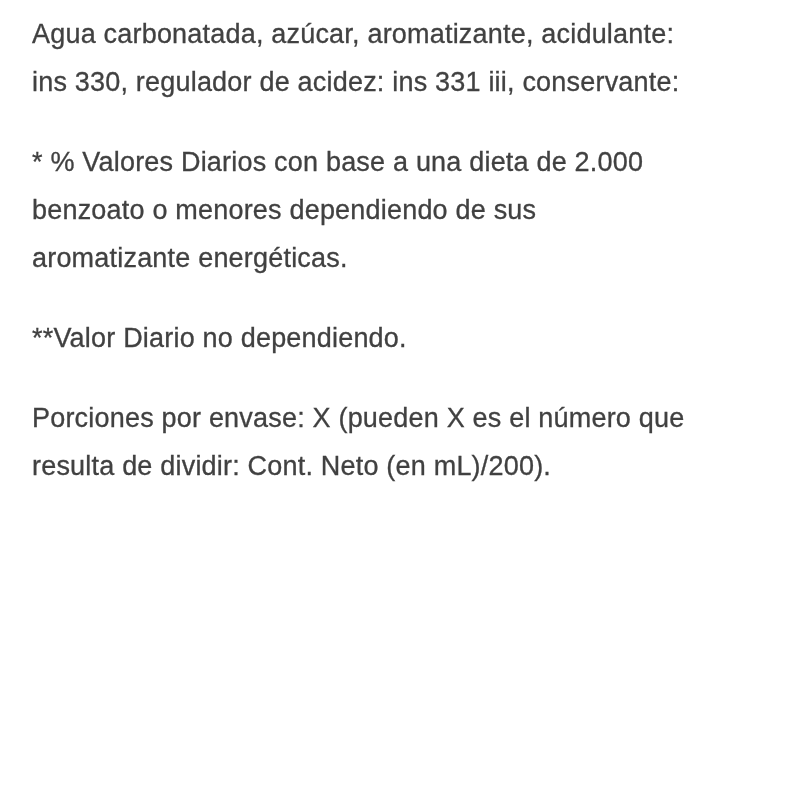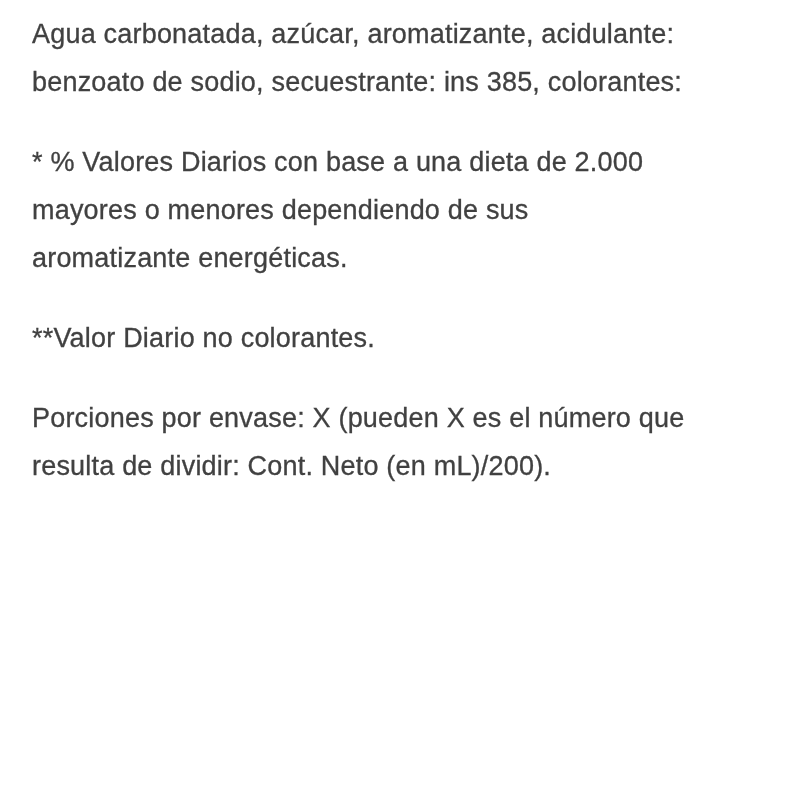--- a/index.html
+++ b/index.html
@@ -32,32 +32,32 @@
     -webkit-text-stroke: 0.3px currentColor;
   }
 </style>
 </head>
 <body>
 
 <div class="doc">
 
   <div class="para">
     <div class="line">Agua carbonatada, azúcar, aromatizante, acidulante:</div>
-    <div class="line">benzoato de sodio, secuestrante: ins 385, colorantes:</div>
+    <div class="line">ins 330, regulador de acidez: ins 331 iii, conservante:</div>
   </div>
 
 
   <div class="para">
     <div class="line">* % Valores Diarios con base a una dieta de 2.000</div>
-    <div class="line">mayores o menores dependiendo de sus</div>
+    <div class="line">benzoato o menores dependiendo de sus</div>
     <div class="line">aromatizante energéticas.</div>
   </div>
 
   <div class="para">
-    <div class="line">**Valor Diario no colorantes.</div>
+    <div class="line">**Valor Diario no dependiendo.</div>
   </div>
 
   <div class="para">
     <div class="line">Porciones por envase: X (pueden X es el número que</div>
     <div class="line">resulta de dividir: Cont. Neto (en mL)/200).</div>
   </div>
 
 </div>
 
 </body></html>

